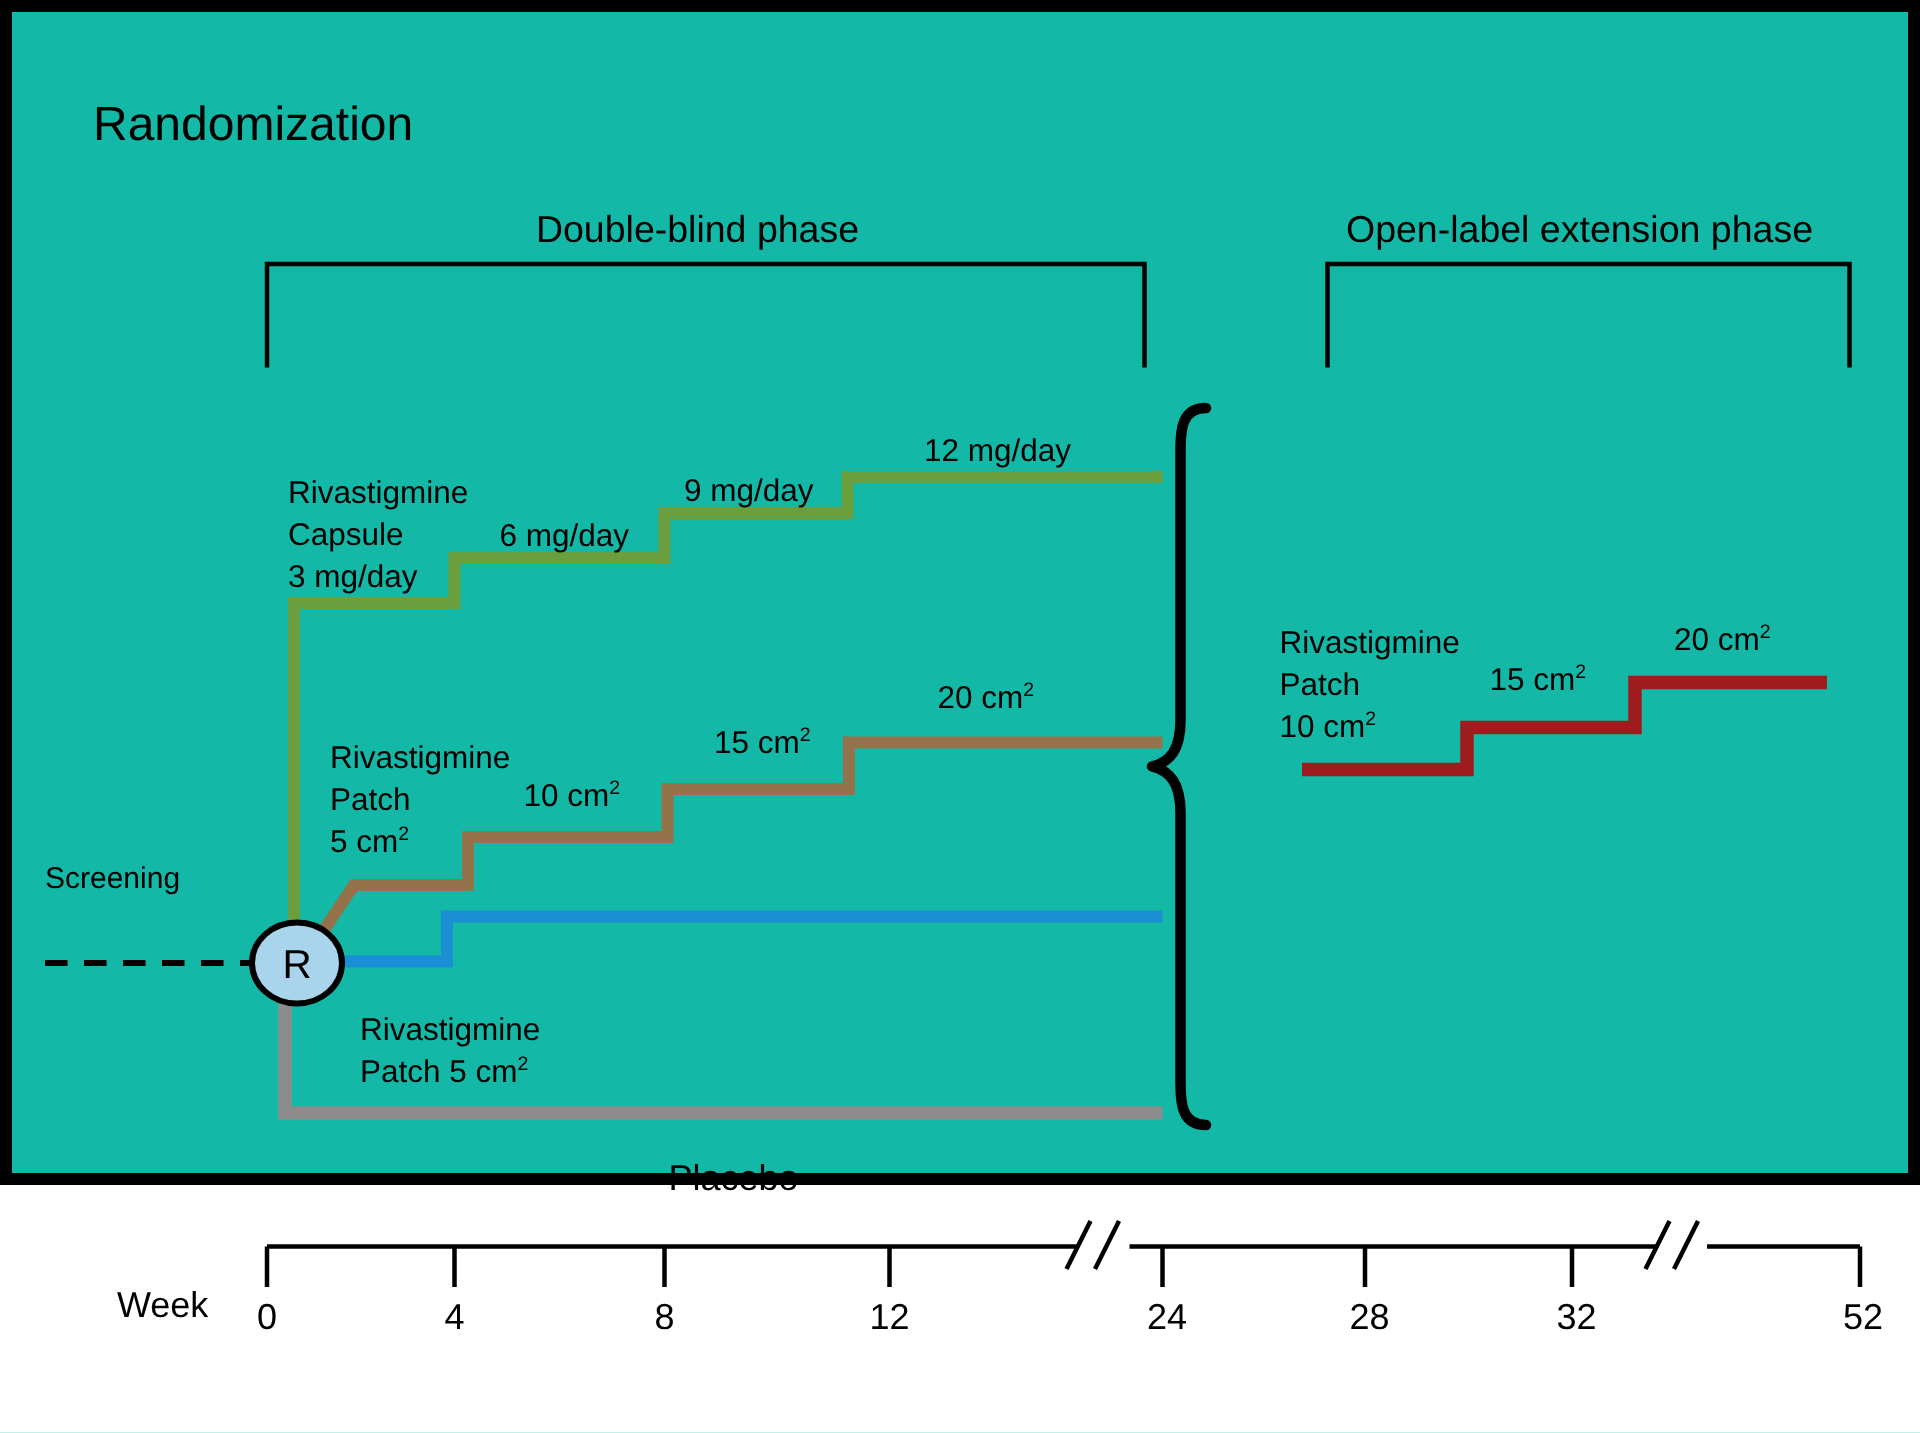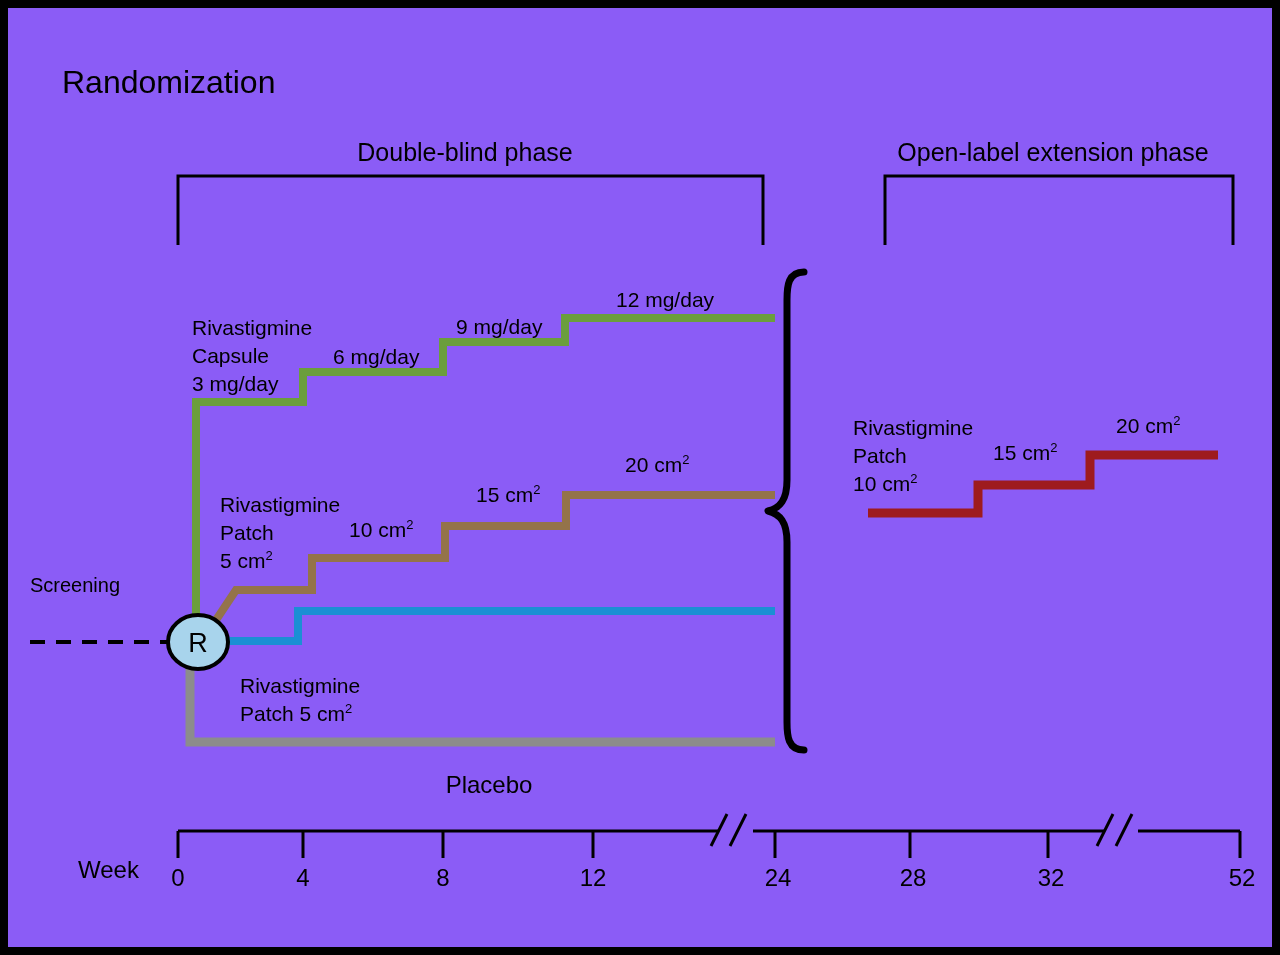--- a/index.html
+++ b/index.html
@@ -10,24 +10,24 @@
   }
   body {
     width: 1280px;
     height: 955px;
     font-family: "Liberation Sans", sans-serif;
     overflow: hidden;
   }
   #figure-frame {
     position: relative;
     width: 1280px;
-    height: 955px;
+    height: 790px;
     box-sizing: border-box;
     border: 8px solid #000000;
-    background: #8b5cf6;
+    background: #14b8a6;
     text-decoration: underline;
   }
   #diagram-svg {
     display: block;
     width: 1264px;
     height: 939px;
   }
   .lbl {
     font-family: "Liberation Sans", sans-serif;
     fill: #000000;

